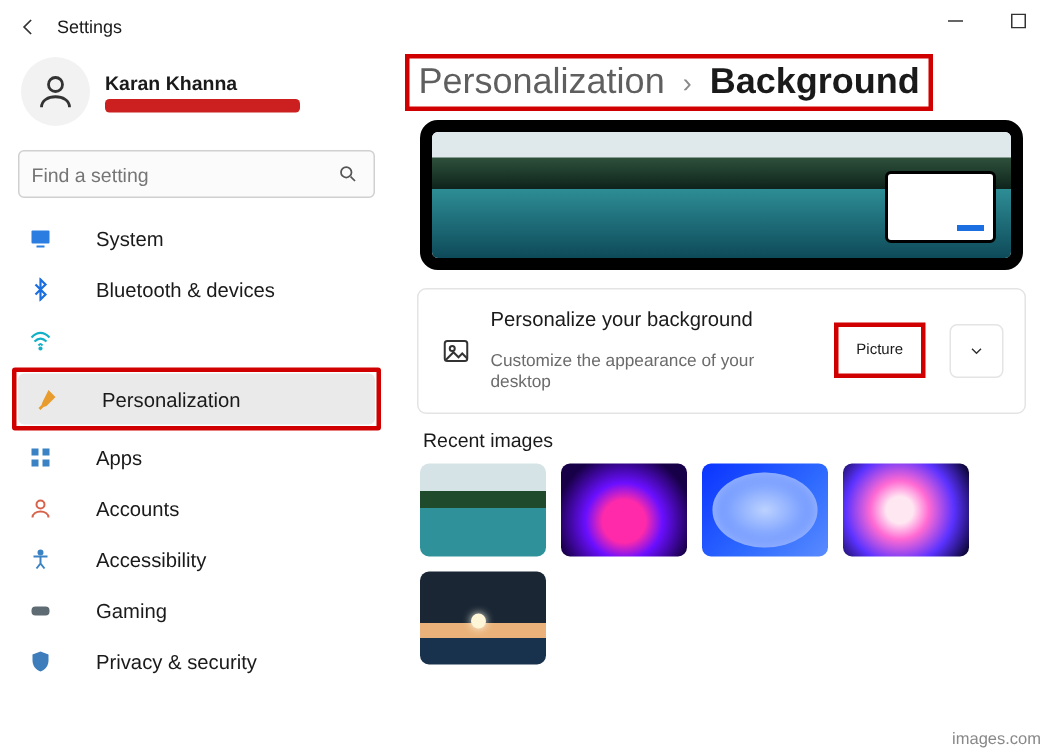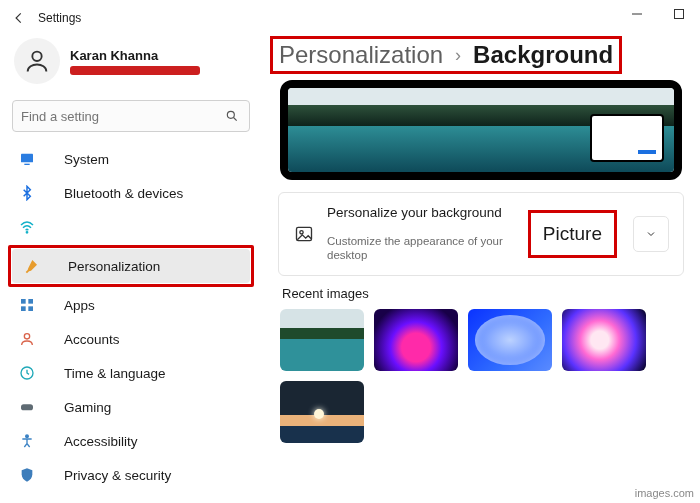--- a/index.html
+++ b/index.html
@@ -33,21 +33,21 @@
   .sky { position:absolute; top:0; left:0; right:0; height:35%; background:#dfe9ec; }
   .trees { position:absolute; top:20%; left:0; right:0; height:25%; background:linear-gradient(#2e513b,#0e231b); }
   .water { position:absolute; bottom:0; left:0; right:0; height:55%; background:linear-gradient(#2d8d95,#0e4a59); }
   .pwin { position:absolute; right:10px; bottom:10px; width:74px; height:48px; background:#fff; border:2px solid #000; border-radius:4px; }
   .pwin .bar { position:absolute; bottom:6px; right:6px; width:18px; height:4px; background:#1b6fe0; }
 
   .card { margin: 10px 16px; border:1px solid #e4e4e4; border-radius:6px; padding: 12px 14px; display:flex; align-items:center; gap:12px; }
   .card .desc { flex:1; }
   .card .ttl { font-size:13.5px; }
   .card .sub { font-size:11.5px; color:#6b6b6b; margin-top:14px; line-height:1.25; }
-  .picture-btn { padding: 8px 10px; font-size:19px; }
+  .picture-btn { padding: 8px 10px; font-size:10px; }
   .hl-picture { border:3px solid #d10000; padding:2px; }
   .chev-btn { width:36px; height:36px; border:1px solid #e4e4e4; border-radius:5px; display:flex; align-items:center; justify-content:center; margin-left:4px; }
 
   .recent { margin: 10px 18px; }
   .recent-title { font-size:13px; margin: 4px 0 8px 2px; }
   .thumbs { display:flex; flex-wrap:wrap; gap:10px; }
   .thumb { width:84px; height:62px; border-radius:6px; overflow:hidden; position:relative; cursor:pointer; }
   .t1 { background: linear-gradient(#d6e3e6 0 30%, #1f4a2c 30% 48%, #2f919a 48% 100%); }
   .t2 { background: radial-gradient(circle at 50% 62%, #ff2aa9 0 25%, #6a0fff 45%, #180048 80%); }
   .t3 { background: linear-gradient(135deg,#0a33ff,#2f6bff 60%,#5a8bff); }
@@ -157,43 +157,34 @@
       <span class="ic">
           <svg width="16" height="16" viewBox="0 0 24 24" fill="none" stroke="#d9634a" stroke-width="2">
             <circle cx="12" cy="8" r="4"></circle>
             <path d="M4 21c0-4 4-6 8-6s8 2 8 6"></path>
           </svg>
         </span>
       <span>Accounts</span>
     </div>
     <div class="nav-item">
       <span class="ic">
-          <svg width="16" height="16" viewBox="0 0 24 24" fill="none" stroke="#1fa8b8" stroke-width="2">
-            <circle cx="12" cy="12" r="9"></circle>
-            <path d="M12 7v5l3 2"></path>
-          </svg>
-        </span>
-      <span>Time &amp; language</span>
-    </div>
-    <div class="nav-item">
-      <span class="ic">
-          <svg width="16" height="16" viewBox="0 0 24 24" fill="#5f6b73">
-            <rect x="3" y="8" width="18" height="9" rx="4"></rect>
-          </svg>
-        </span>
-      <span>Gaming</span>
-    </div>
-    <div class="nav-item">
-      <span class="ic">
           <svg width="16" height="16" viewBox="0 0 24 24" fill="none" stroke="#3b82c4" stroke-width="2">
             <circle cx="12" cy="5" r="2" fill="#3b82c4"></circle>
             <path d="M5 9h14M12 9v7m-4 5l4-5 4 5"></path>
           </svg>
         </span>
       <span>Accessibility</span>
+    </div>
+    <div class="nav-item">
+      <span class="ic">
+          <svg width="16" height="16" viewBox="0 0 24 24" fill="#5f6b73">
+            <rect x="3" y="8" width="18" height="9" rx="4"></rect>
+          </svg>
+        </span>
+      <span>Gaming</span>
     </div>
     <div class="nav-item">
       <span class="ic">
           <svg width="16" height="16" viewBox="0 0 24 24" fill="#3d7dbb">
             <path d="M12 2l8 3v6c0 5-3 9-8 11-5-2-8-6-8-11V5z"></path>
           </svg>
         </span>
       <span>Privacy &amp; security</span>
     </div>
   </div>

